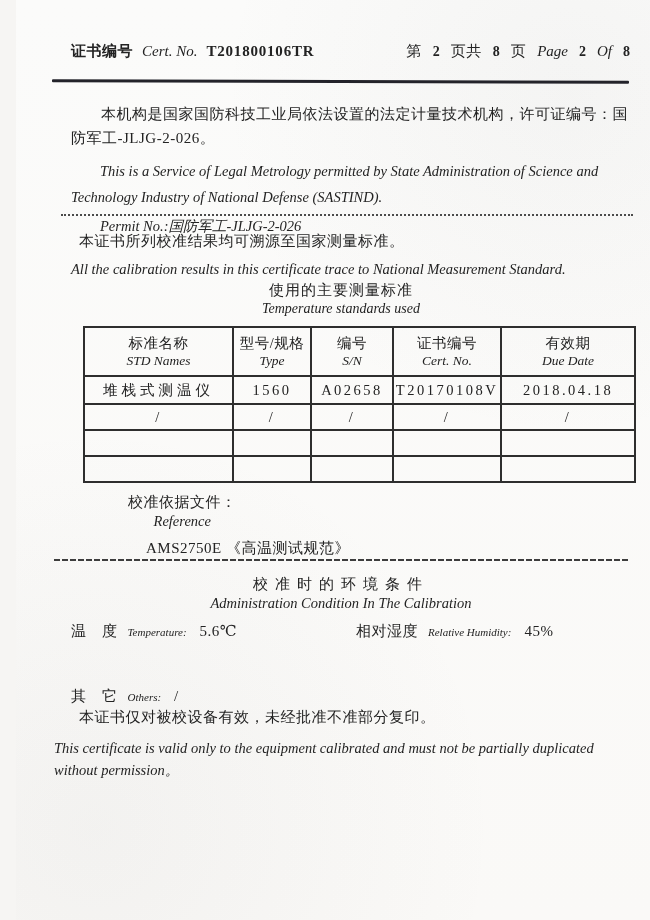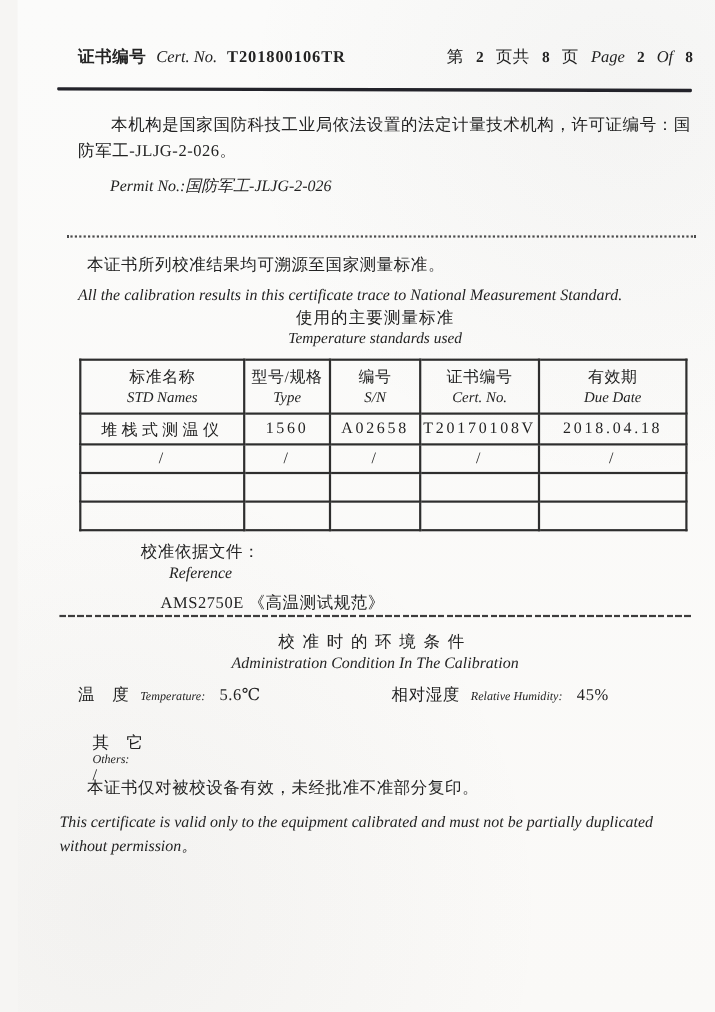--- a/index.html
+++ b/index.html
@@ -44,21 +44,21 @@
   .trace{top:228px;left:55px;width:560px;}
   .trace .t-cn{margin:0;font-size:15px;line-height:26px;text-indent:8px;}
   .trace .t-en{margin:2px 0 0 0;font-size:14.5px;line-height:26px;font-style:italic;}
 
   
   .std-title{top:281px;left:0;width:650px;text-align:center;}
   .std-title .s-cn{font-size:15px;line-height:19px;letter-spacing:1px;}
   .std-title .s-en{font-size:14px;line-height:18px;font-style:italic;}
 
   
-  table.std{top:326px;left:56px;border-collapse:collapse;table-layout:fixed;width:551px;background:transparent;}
+  table.std{top:326px;left:67px;border-collapse:collapse;table-layout:fixed;width:551px;background:transparent;}
   table.std th,table.std td{border:2px solid #2e2e2e;padding:0;text-align:center;vertical-align:middle;}
   table.std th{height:47px;font-weight:normal;}
   table.std .th-cn{font-size:14.5px;line-height:18px;}
   table.std .th-en{font-size:13.5px;line-height:17px;font-style:italic;}
   table.std td{height:24px;font-size:14.5px;letter-spacing:2.5px;}
   table.std tr.r0 td{height:26px;}
   table.std tr.r0 td.c0{letter-spacing:4px;}
 
   
   .reference{top:492px;left:112px;display:flex;align-items:flex-start;flex-direction:column;}
@@ -72,21 +72,21 @@
 
   
   .env-title{top:575px;left:0;width:650px;text-align:center;}
   .env-title .e-cn{font-size:15px;letter-spacing:7px;line-height:19px;}
   .env-title .e-en{font-size:14.5px;font-style:italic;line-height:19px;}
   .env-row{font-size:15px;display:flex;align-items:baseline;}
   .env-row .en-lbl{font-style:italic;margin-left:10px;font-size:11px;}
   .env-row .val{margin-left:13px;letter-spacing:0.5px;}
   .row-temp{top:622px;left:55px;}
   .row-hum{top:622px;left:340px;}
-  .row-oth{top:666px;left:55px;flex-direction:column;}
+  .row-oth{top:687px;left:55px;}
 
   
   .valid-cn{top:706px;left:55px;width:560px;font-size:15px;line-height:22px;text-indent:8px;}
   .valid-en{top:737px;left:38px;width:585px;font-size:14.5px;line-height:22px;font-style:italic;}
 </style>
 </head>
 <body>
 
 <div class="page">
 
@@ -105,20 +105,21 @@
       <i>Page</i>
       <b class="num">2</b>
       <i>Of</i>
       <b class="num">8</b>
     </div>
   </div>
   <div class="abs rule-thick"></div>
 
   <div class="abs auth">
     <p class="p-cn cjk">本机构是国家国防科技工业局依法设置的法定计量技术机构，许可证编号：国防军工-JLJG-2-026。</p>
+    <p class="p-en">This is a Service of Legal Metrology permitted by State Administration of Science and Technology Industry of National Defense (SASTIND).</p>
     <p class="p-permit">Permit No.:国防军工-JLJG-2-026</p>
   </div>
 
   <div class="abs dotted-rule"></div>
 
   <div class="abs trace">
     <p class="t-cn cjk">本证书所列校准结果均可溯源至国家测量标准。</p>
     <p class="t-en">All the calibration results in this certificate trace to National Measurement Standard.</p>
   </div>
 

